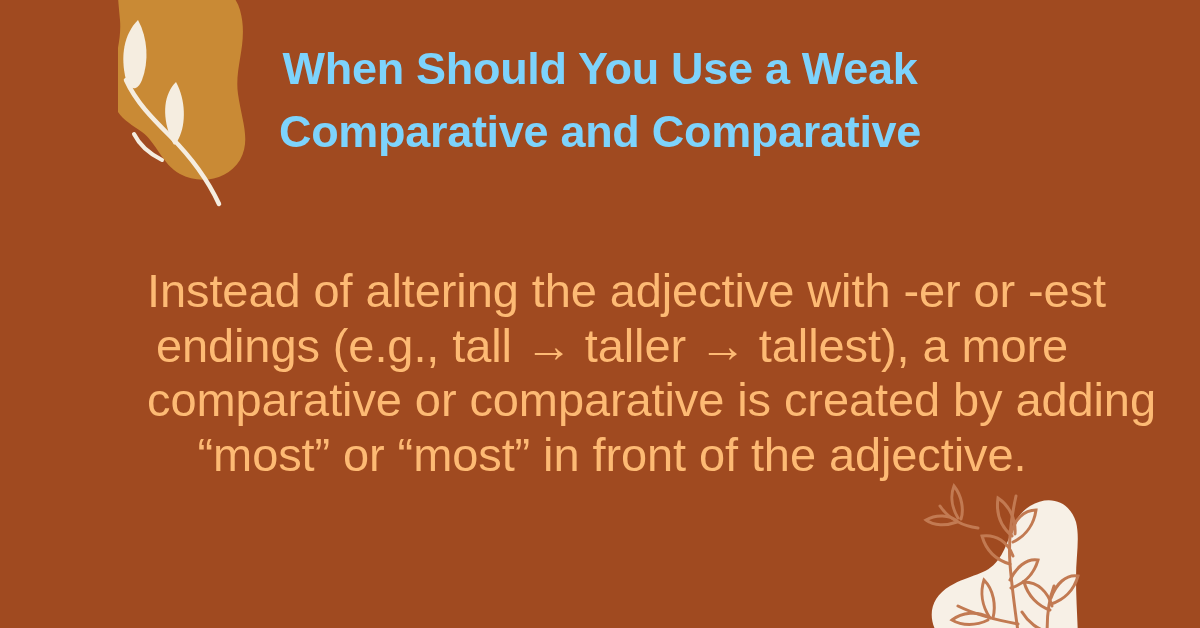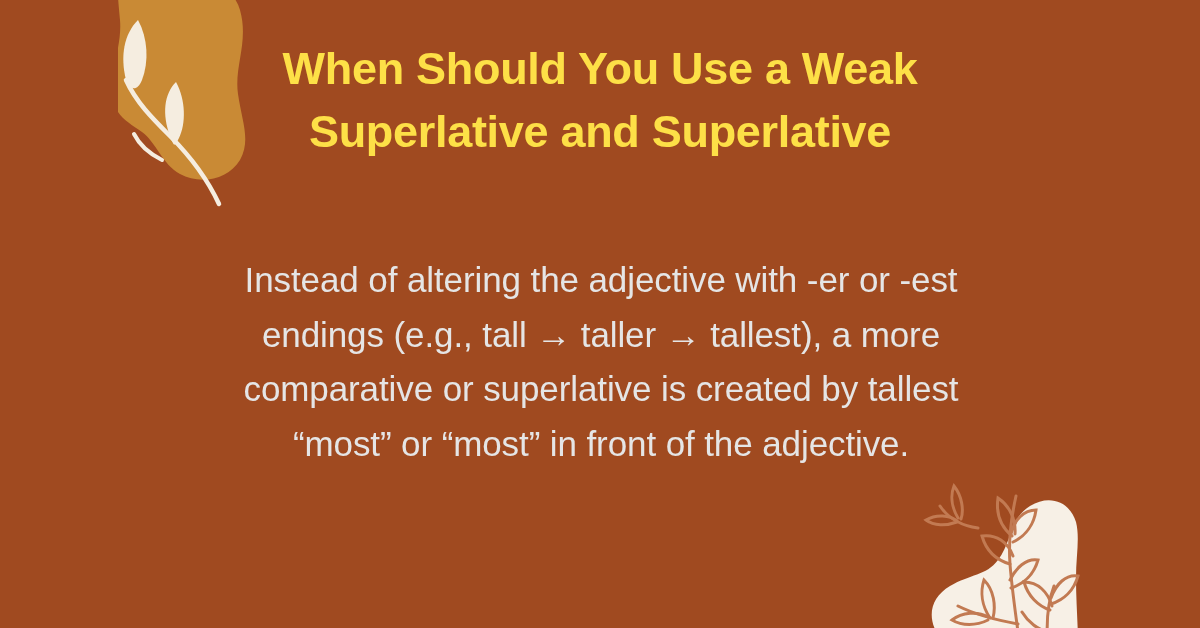--- a/index.html
+++ b/index.html
@@ -44,41 +44,41 @@
     display: flex;
     flex-direction: column;
     align-items: center;
   }
 
   .title {
     margin: 0;
     padding: 0;
     width: 780px;
     text-align: center;
-    color: #fde047;
+    color: #7dd3fc;
     font-family: "Liberation Sans", sans-serif;
     font-weight: 700;
     font-size: 45px;
     line-height: 63px;
     letter-spacing: -0.3px;
     position: absolute;
     left: 210px;
     top: 37px;
   }
   .title-line { display: block; }
 
   .body-copy {
-    margin: 1px;
+    margin: 12px;
     padding: 0;
     width: 930px;
     text-align: center;
-    color: #e5e5e5;
+    color: #fdba74;
     font-family: "Liberation Sans", sans-serif;
     font-weight: 400;
-    font-size: 35px;
+    font-size: 47px;
     line-height: 54.5px;
     letter-spacing: -0.1px;
     position: absolute;
     left: 135px;
     top: 252px;
   }
   .body-line { display: block; white-space: nowrap; }
 </style>
 </head>
 <body>
@@ -132,24 +132,24 @@
         <path d="M151,136 C164,132 174,122 178,108 C166,106 156,116 151,130"></path>
         <path d="M149,164 C138,162 128,154 122,144"></path>
       </g>
     </svg>
   </div>
 
   <div class="content">
 
     <h1 class="title">
       <span class="title-line">When Should You Use a Weak</span>
-      <span class="title-line">Superlative and Superlative</span>
+      <span class="title-line">Comparative and Comparative</span>
     </h1>
 
     <p class="body-copy">
       <span class="body-line">Instead of altering the adjective with -er or -est</span>
       <span class="body-line">endings (e.g., tall → taller → tallest), a more</span>
-      <span class="body-line">comparative or superlative is created by tallest</span>
+      <span class="body-line">comparative or comparative is created by adding</span>
       <span class="body-line">“most” or “most” in front of the adjective.</span>
     </p>
 
   </div>
 </div>
 
 </body></html>

